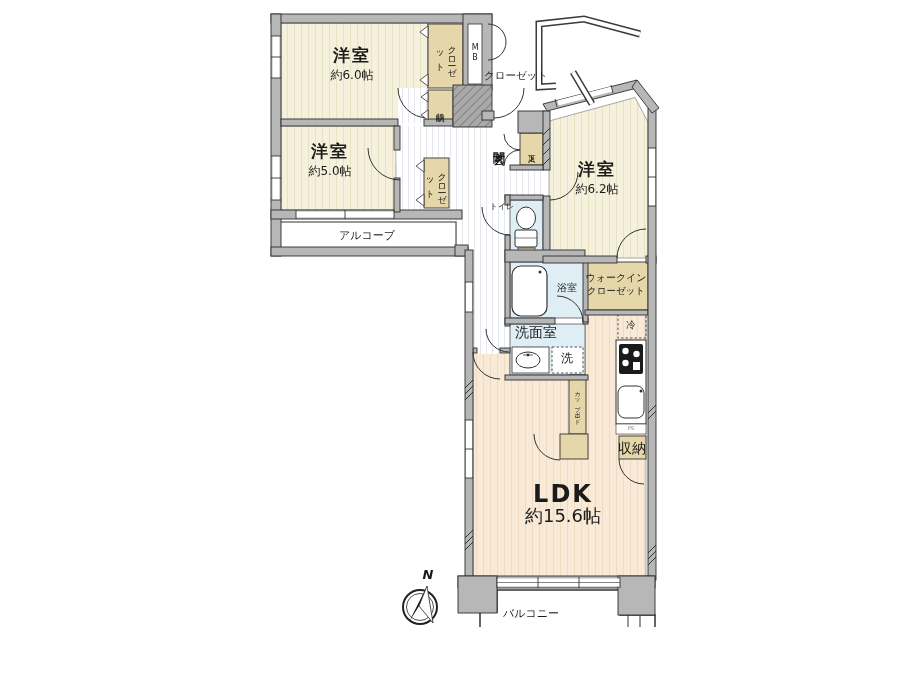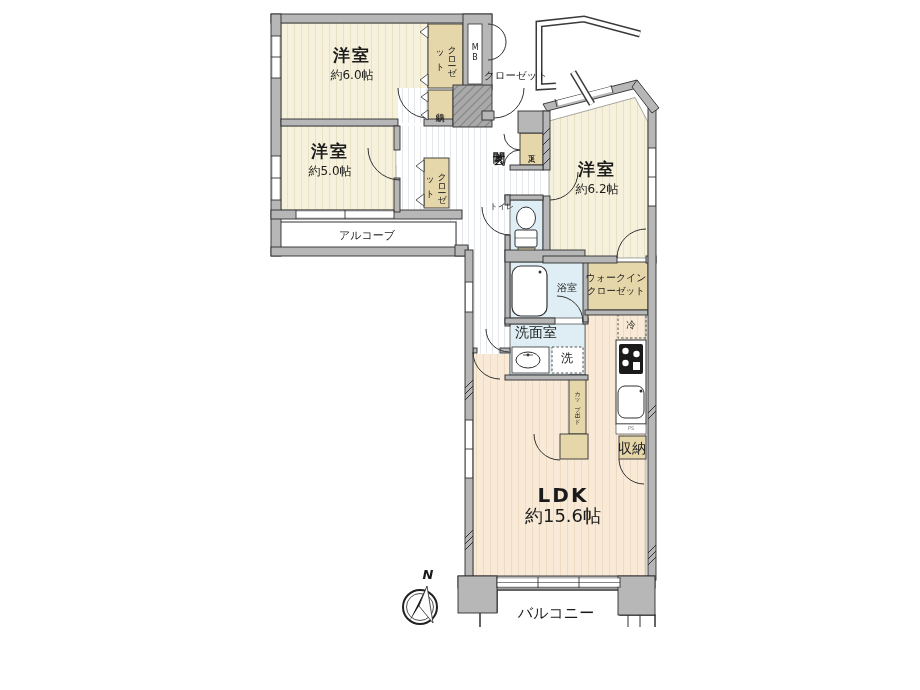--- a/index.html
+++ b/index.html
@@ -240,36 +240,36 @@
     <polygon points="427,586 433,623 419,606" fill="#ffffff" stroke="#222" stroke-width="0.8"></polygon>
   </g>
 </svg>
 
   <div class="lb" style="left:352px;top:56px;font-size:17px"><span class="roomname">洋室</span></div>
   <div class="lb" style="left:352px;top:76px;font-size:12px">約6.0帖</div>
   <div class="lb" style="left:330px;top:152px;font-size:17px"><span class="roomname">洋室</span></div>
   <div class="lb" style="left:330px;top:172px;font-size:12px">約5.0帖</div>
   <div class="lb" style="left:597px;top:170px;font-size:17px"><span class="roomname">洋室</span></div>
   <div class="lb" style="left:597px;top:190px;font-size:12px">約6.2帖</div>
-  <div class="lb roomname" style="left:563px;top:495px;font-size:20px">LDK</div>
+  <div class="lb roomname" style="left:563px;top:495px;font-size:24px">LDK</div>
   <div class="lb" style="left:563px;top:516px;font-size:18px">約15.6帖</div>
 
   <div class="lb v wrap2" style="left:446px;top:56px;height:40px;font-size:9px">クローゼット</div>
   <div class="lb v wrap2" style="left:436px;top:183px;height:40px;font-size:9px">クローゼット</div>
   <div class="lb v" style="left:440px;top:106px;font-size:9px">収納</div>
   <div class="lb v" style="left:475px;top:53px;font-size:8px;letter-spacing:1px">MB</div>
   <div class="lb" style="left:516px;top:75px;font-size:10.5px">クローゼット</div>
   <div class="lb v" style="left:498px;top:143px;font-size:12px;font-weight:bold">玄関</div>
   <div class="lb v" style="left:531px;top:149px;font-size:7.5px">下足入</div>
   <div class="lb" style="left:367px;top:236px;font-size:11px">アルコーブ</div>
   <div class="lb" style="left:502px;top:207px;font-size:8px">トイレ</div>
   <div class="lb" style="left:567px;top:288px;font-size:10px">浴室</div>
   <div class="lb" style="left:536px;top:332px;font-size:14px">洗面室</div>
   <div class="lb" style="left:567px;top:359px;font-size:12px">洗</div>
   <div class="lb" style="left:616px;top:278px;font-size:10px">ウォークイン</div>
   <div class="lb" style="left:616px;top:291px;font-size:9.5px">クローゼット</div>
   <div class="lb" style="left:631px;top:325px;font-size:9.5px">冷</div>
   <div class="lb v" style="left:577px;top:404px;font-size:6px">カップボード</div>
   <div class="lb" style="left:631px;top:429px;font-size:5px;color:#777">PS</div>
   <div class="lb" style="left:632px;top:448px;font-size:14px">収納</div>
-  <div class="lb" style="left:556px;top:614px;font-size:15px">バルコニー</div>
+  <div class="lb" style="left:531px;top:614px;font-size:11px">バルコニー</div>
   <div class="lb" style="left:428px;top:575px;font-size:13px;font-style:italic;font-weight:bold">N</div>
 </div>
 
 </body></html>

